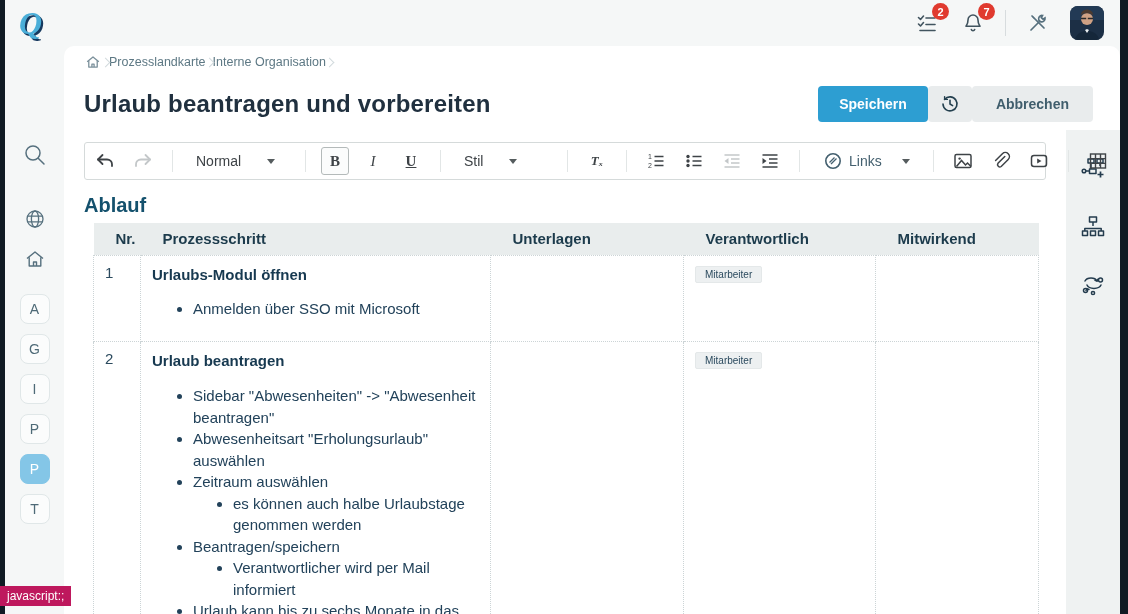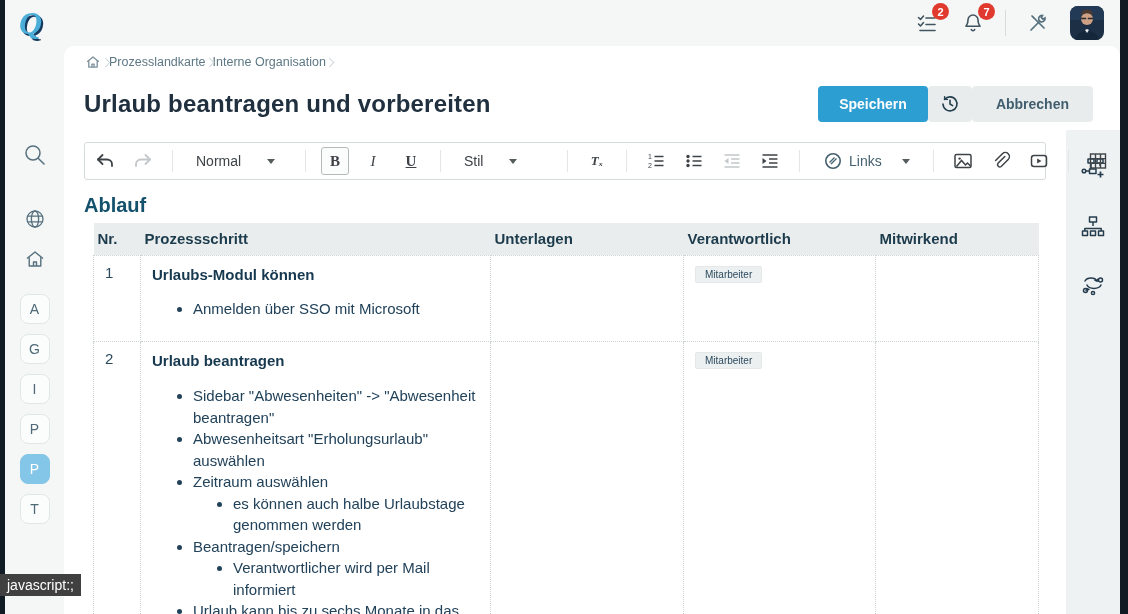--- a/index.html
+++ b/index.html
@@ -85,36 +85,36 @@
   .toolbar .spacer { flex:1; }
 
   
   .content { padding:14px 20px 0 20px; }
   .section-title { font-size:20px; font-weight:700; color:#14516d; margin-bottom:6px; }
   table.proc { border-collapse:collapse; margin-left:9px; table-layout:fixed; width:945px; }
   col.c-nr { width:47px; } col.c-step { width:350px; } col.c-docs { width:193px; }
   col.c-resp { width:192px; } col.c-mit { width:163px; }
   .proc th {
     background:#e9eded; color:#1c3b4c; font-size:15px; font-weight:700; text-align:left;
-    height:32px; padding:0 4px; white-space:nowrap; overflow:hidden;
+    height:32px; padding:0 22px; white-space:nowrap; overflow:hidden;
   }
   .proc td { border:1px dotted #ccd4d6; vertical-align:top; padding:8px 11px 22px 11px; font-size:15px; }
   .proc td.nr { color:#2b4a5e; }
   .step-title { font-weight:700; color:#173950; line-height:21px; display:block; }
   .proc ul { margin:13px 0 0 0; padding-left:41px; list-style:disc; }
   .proc ul ul { margin:0; padding-left:40px; }
   .proc li { line-height:21.5px; color:#22425a; hyphens:auto; -webkit-hyphens:auto; }
   .row2 ul { margin-top:14px; }
   .chip {
     display:inline-block; background:#edf0f1; border:1px solid #e4e8e9; color:#2b4a5e;
     font-size:10px; padding:2px 9px; border-radius:2px; cursor:pointer;
   }
   td.empty { }
   .statusbar {
-    position:absolute; left:0; bottom:18px; background:#404040; color:#fff; font-size:14px;
+    position:absolute; left:0; bottom:8px; background:#be185d; color:#fff; font-size:12px;
     padding:3px 7px; z-index:60;
   }
 
   svg { display:block; }
 </style>
 </head>
 <body>
 
 <div class="edge-strip left"></div>
 <div class="edge-strip right"></div>
@@ -385,21 +385,21 @@
                 <th>Prozessschritt</th>
                 <th>Unterlagen</th>
                 <th>Verantwortlich</th>
                 <th>Mitwirkend</th>
               </tr>
             </thead>
           <tbody>
               <tr>
                 <td class="nr">1</td>
                 <td>
-                  <strong class="step-title">Urlaubs-Modul können</strong>
+                  <strong class="step-title">Urlaubs-Modul öffnen</strong>
                   <ul>
                     <li>Anmelden über SSO mit Microsoft</li>
                   </ul>
                 </td>
                 <td class="empty"></td>
                 <td><span class="chip">Mitarbeiter</span></td>
                 <td class="empty"></td>
               </tr>
               <tr class="row2">
                 <td class="nr">2</td>

